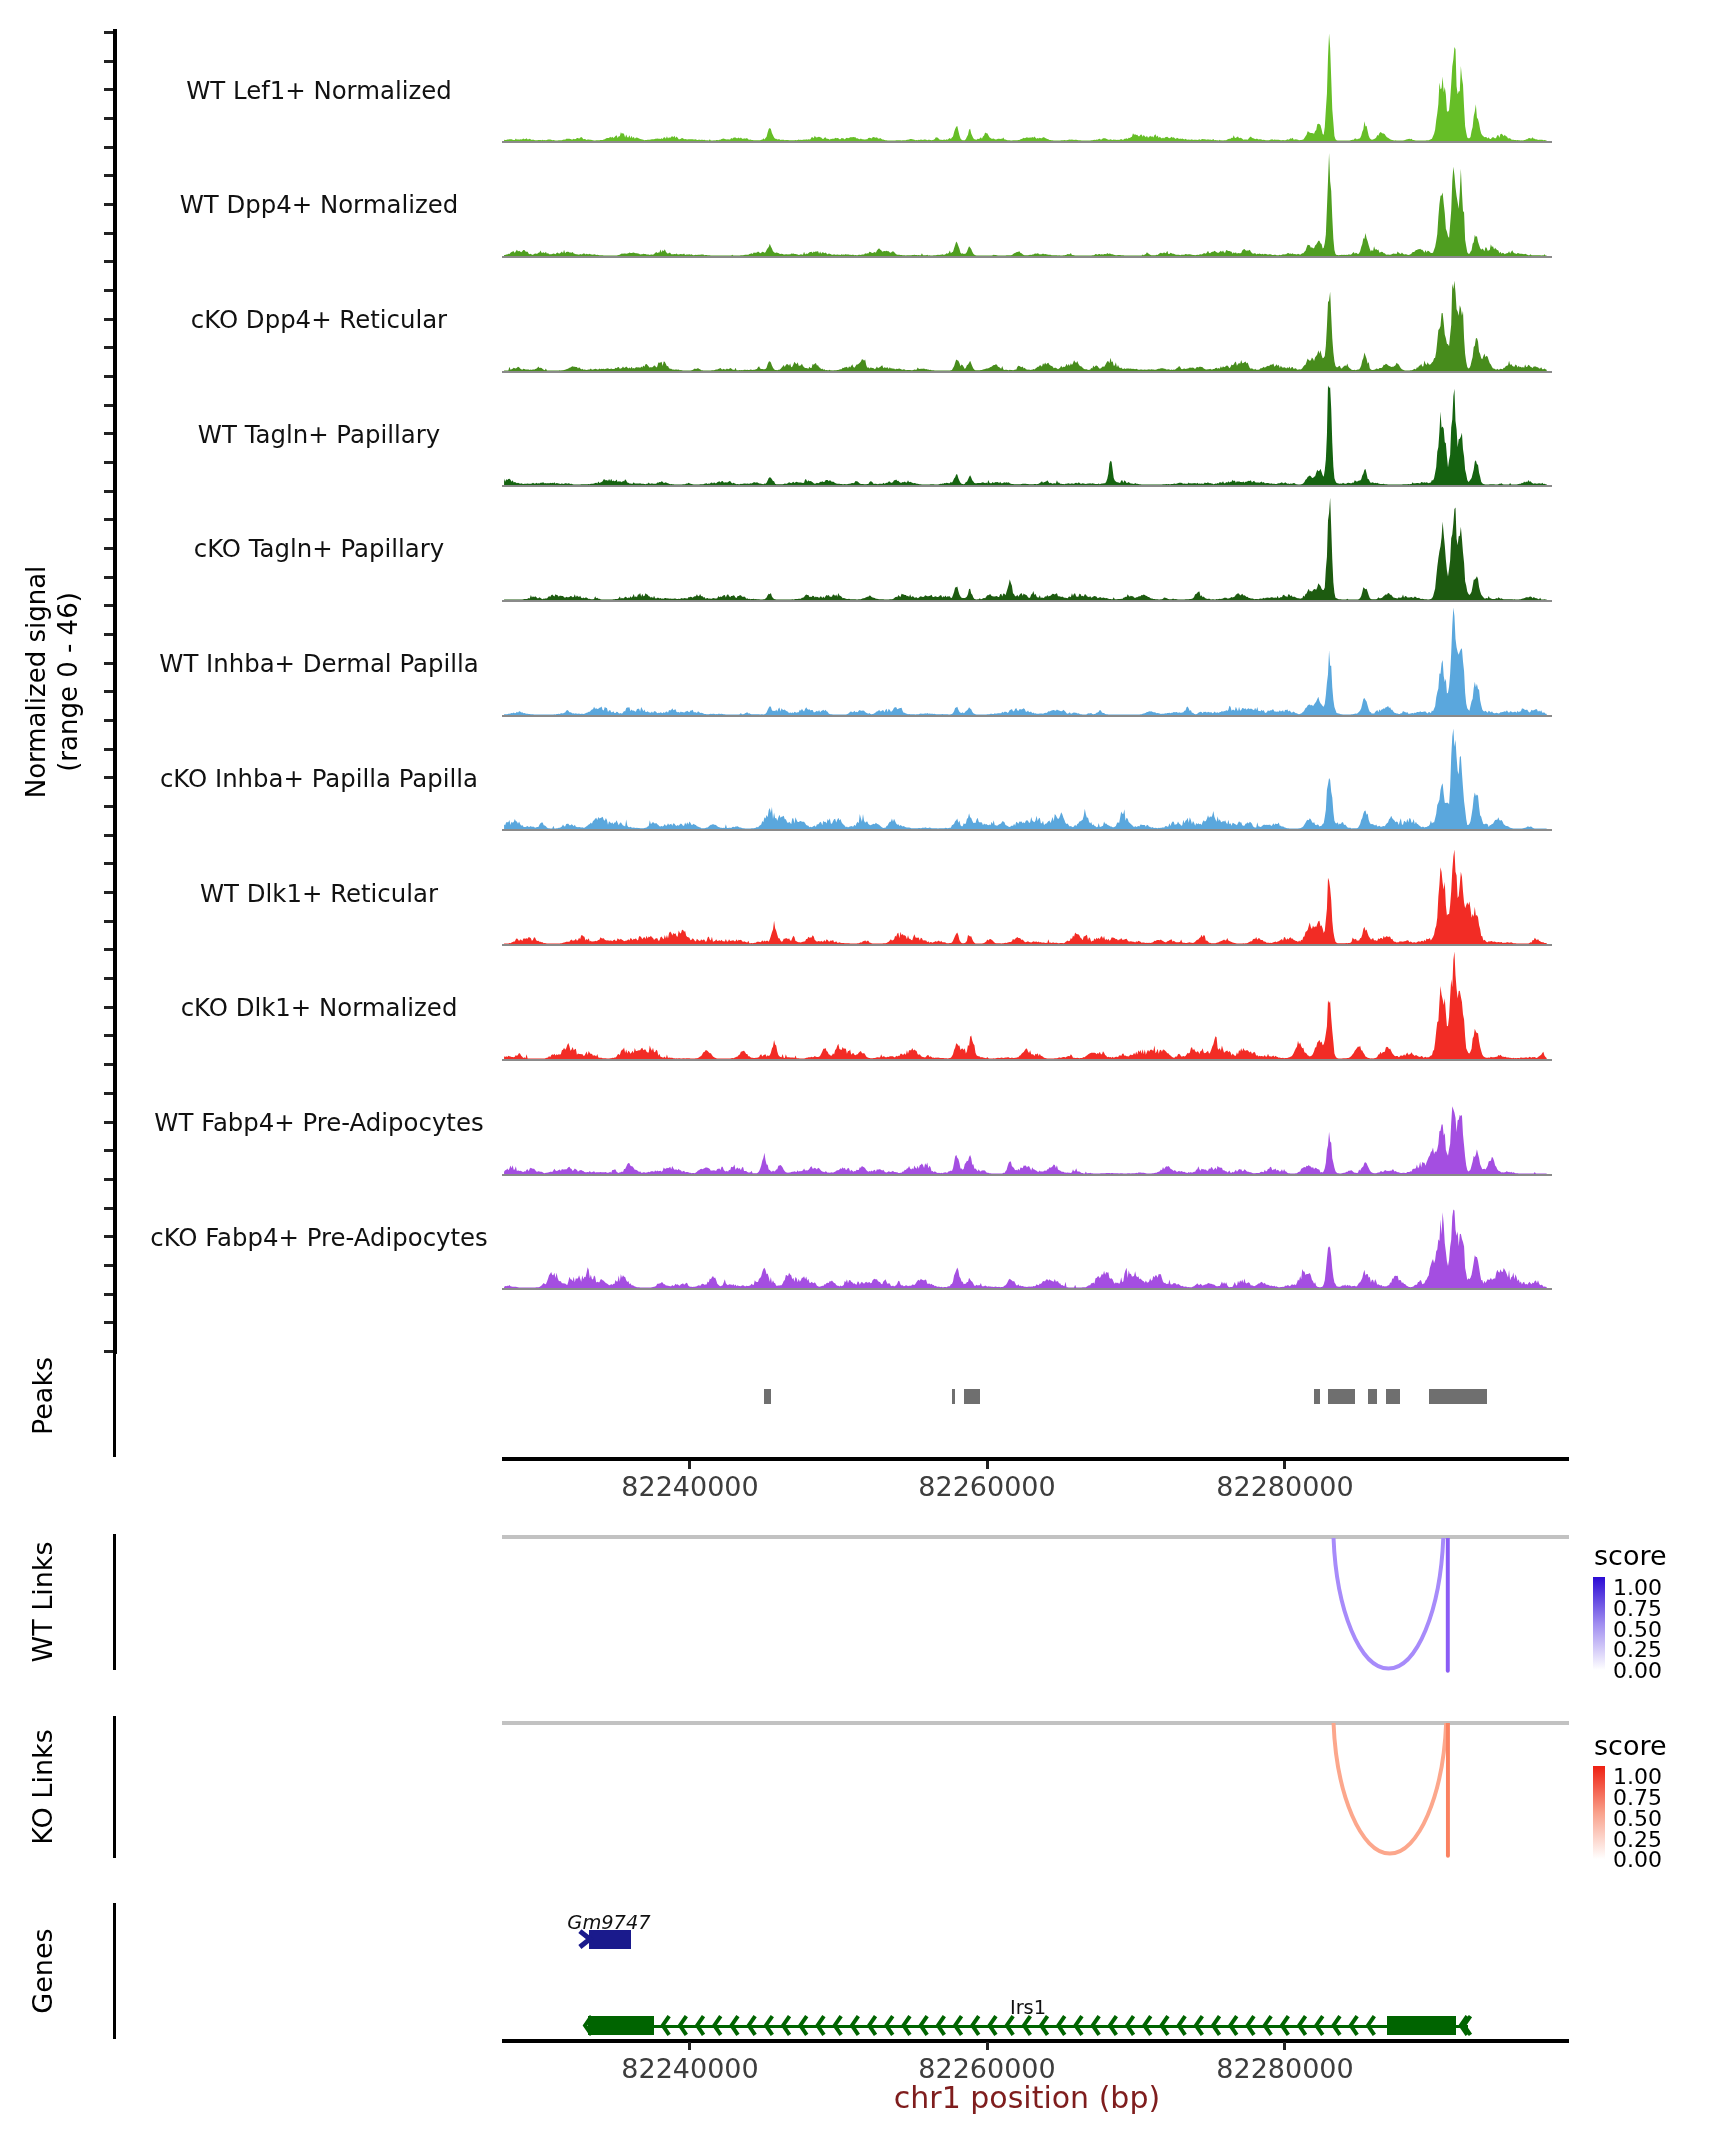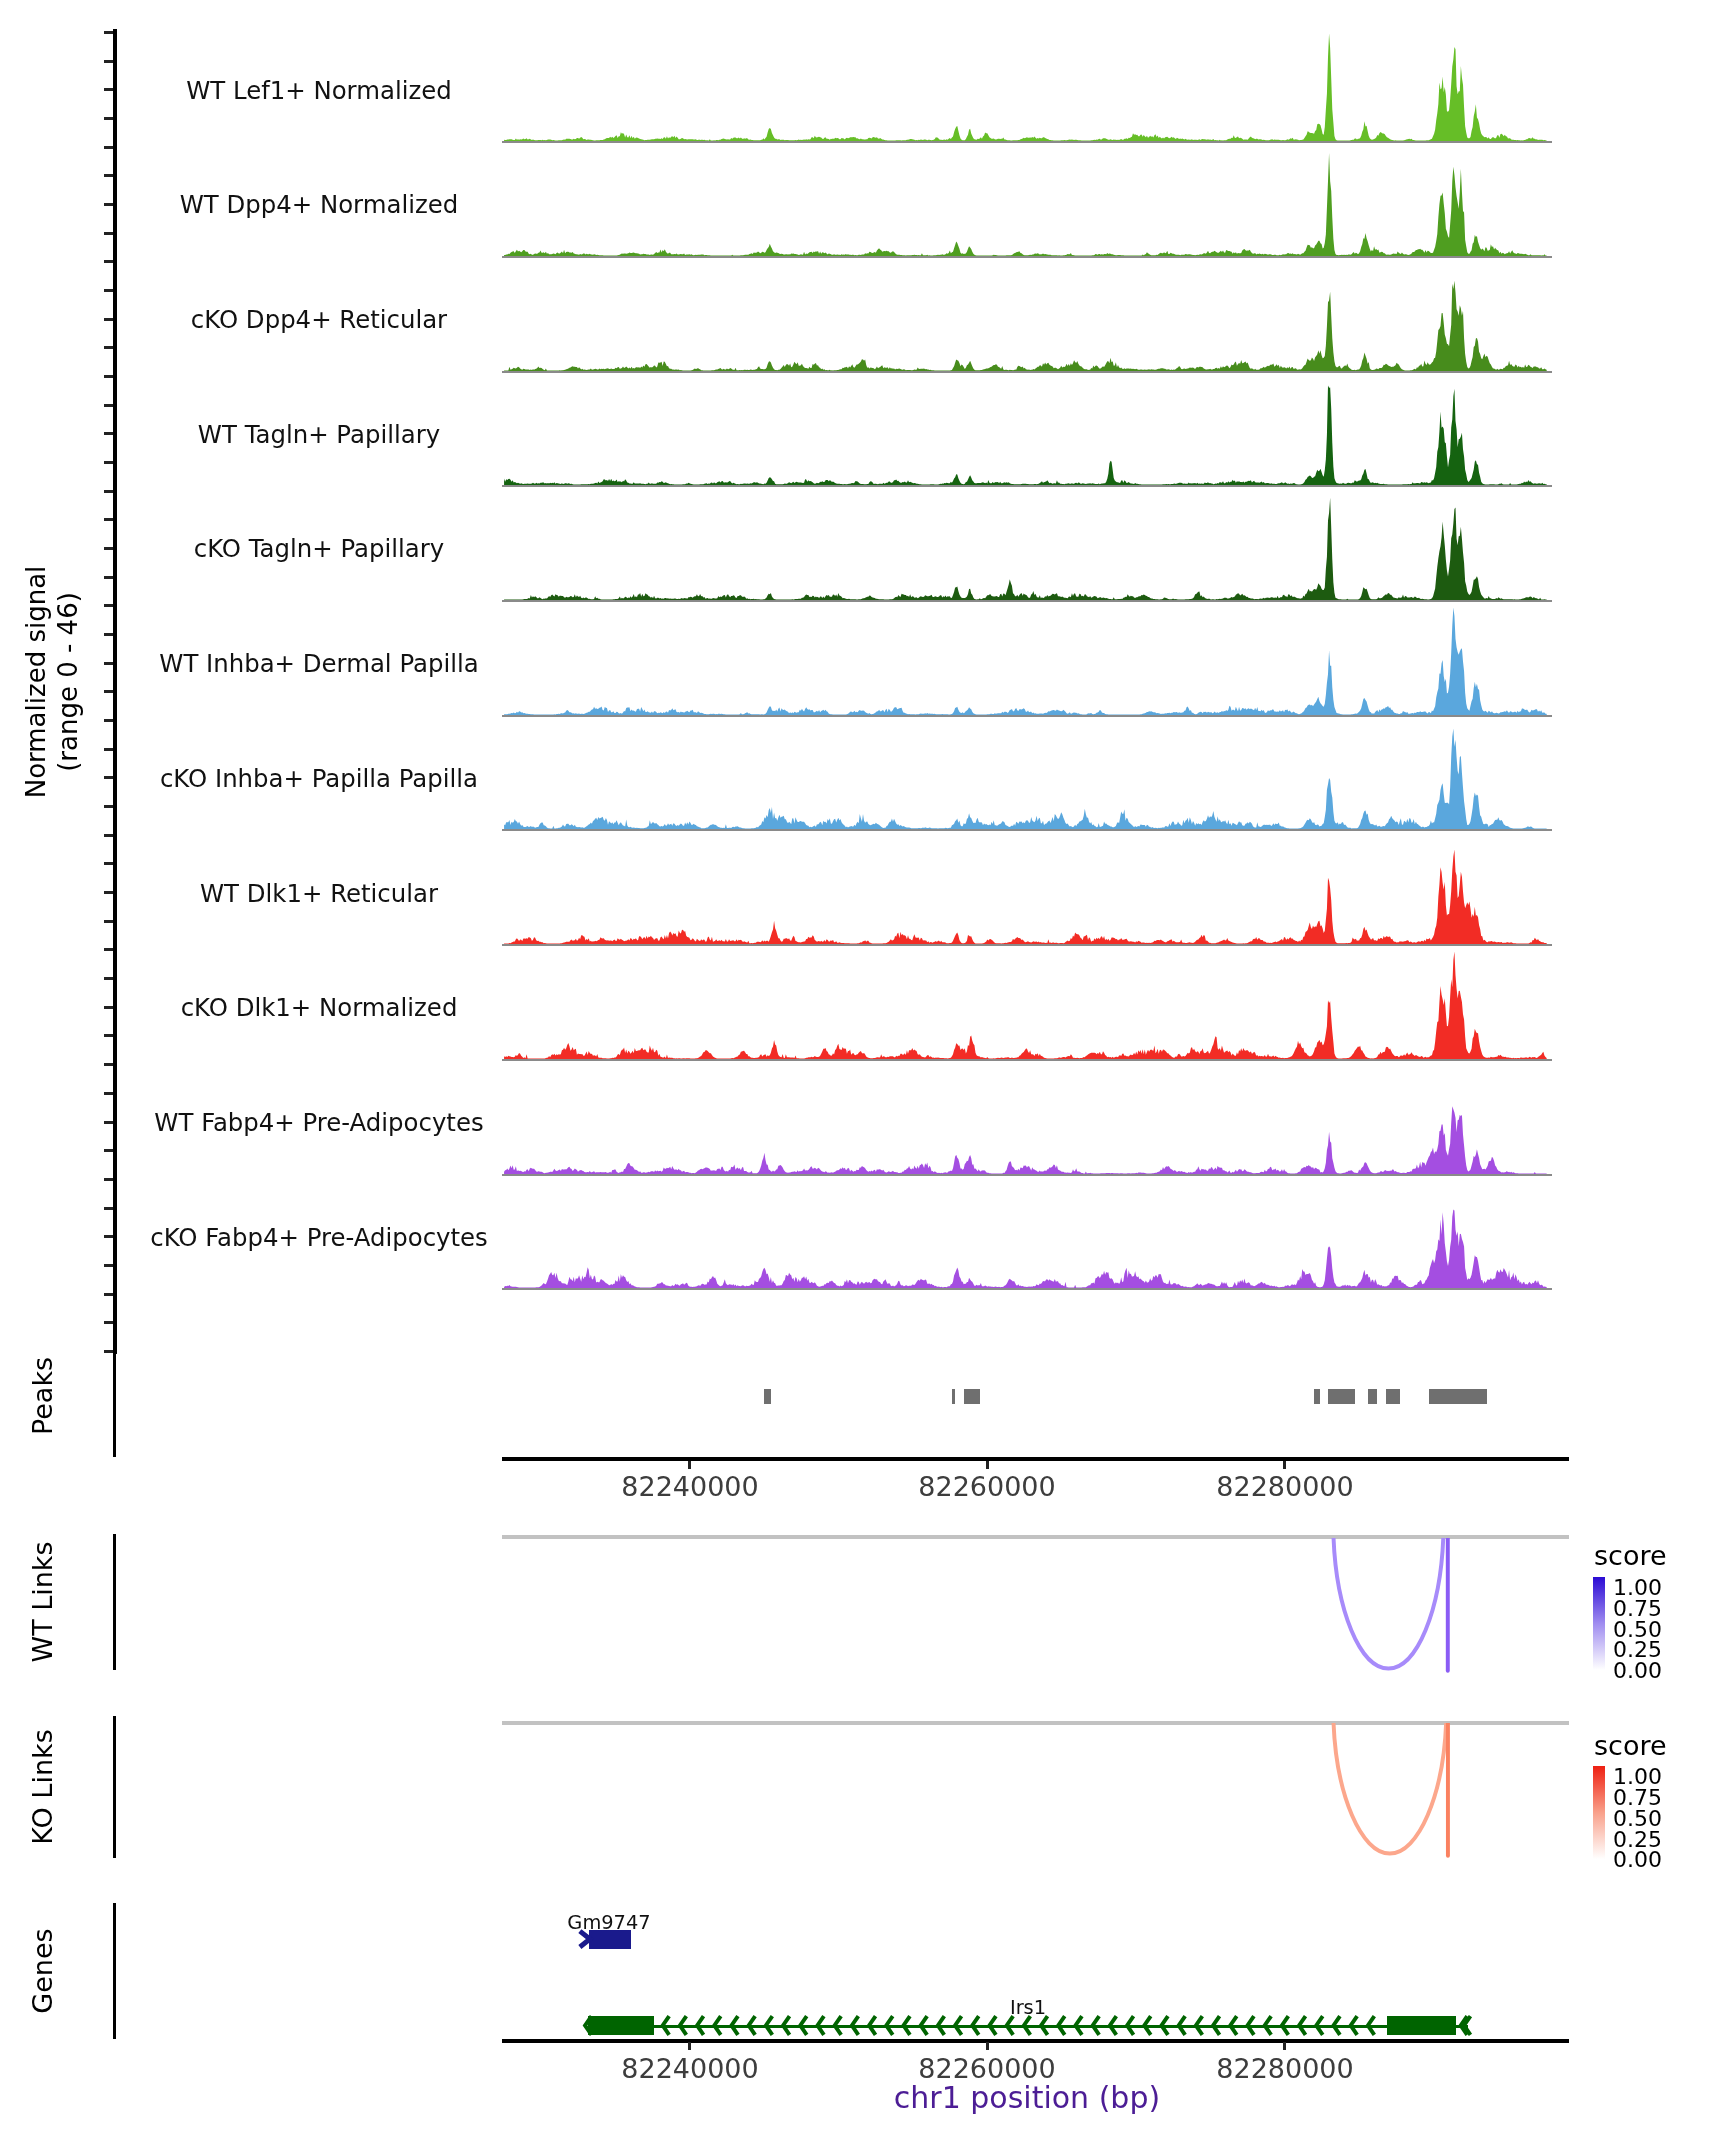--- a/index.html
+++ b/index.html
@@ -4,21 +4,21 @@
 <style>
   html,body{margin:0;padding:0;background:#fff;}
   #canvas{position:relative;width:1721px;height:2151px;background:#ffffff;overflow:hidden;
           font-family:"DejaVu Sans","Liberation Sans",sans-serif;}
   .abs{position:absolute;}
   .track-label{font-size:24.4px;color:#111;white-space:nowrap;transform:translate(-50%,-50%);}
   .rot-label{font-size:27px;color:#000;white-space:nowrap;transform:translate(-50%,-50%) rotate(-90deg);}
   .ylab{font-size:26px;color:#000;text-align:center;line-height:32px;white-space:nowrap;
         transform:translate(-50%,-50%) rotate(-90deg);}
   .tick-label{font-size:27px;color:#3d3d3d;white-space:nowrap;transform:translateX(-50%);}
-  .axis-title{font-size:30px;color:#4c1d95;white-space:nowrap;transform:translateX(-50%);}
+  .axis-title{font-size:30px;color:#7f1d1d;white-space:nowrap;transform:translateX(-50%);}
   .legend-title{font-size:27px;color:#000;white-space:nowrap;}
   .legend-tick{font-size:22px;color:#000;white-space:nowrap;}
   .gene-label{font-size:19.4px;color:#111;white-space:nowrap;transform:translateX(-50%);}
   svg{display:block;}
 </style>
 </head>
 <body>
 
 <div id="canvas">
   <div class="abs ylab" style="left:52px;top:682px;">
@@ -177,21 +177,21 @@
       </svg>
       <div class="abs legend-title" style="left: 1594px; top: 1730px;">score</div>
       <div class="abs " style="left: 1593px; top: 1766px; width: 12.2px; height: 93px; background: linear-gradient(rgb(238, 32, 18) 0%, rgb(249, 160, 138) 50%, rgb(255, 255, 255) 100%);"></div>
       <div class="abs legend-tick" style="left: 1613px; top: 1764px;">1.00</div>
       <div class="abs legend-tick" style="left: 1613px; top: 1785px;">0.75</div>
       <div class="abs legend-tick" style="left: 1613px; top: 1806px;">0.50</div>
       <div class="abs legend-tick" style="left: 1613px; top: 1827px;">0.25</div>
       <div class="abs legend-tick" style="left: 1613px; top: 1847px;">0.00</div>
       <div class="abs " style="left: 113px; top: 1903px; width: 2.9px; height: 136px; background: rgb(0, 0, 0);"></div>
       <div class="abs rot-label" style="left: 42px; top: 1971px;">Genes</div>
-      <div class="abs gene-label" style="left: 609px; top: 1911px;">Gm9747</div>
+      <div class="abs gene-label" style="left: 609px; top: 1911px; font-style: italic;">Gm9747</div>
       <div class="abs " style="left: 589px; top: 1930px; width: 42px; height: 19.4px; background: rgb(26, 26, 140);"></div>
       <svg width="21.5" height="21.5" style="position: absolute; left: 577px; top: 1929px;" viewBox="0 0 30 30">
         <polyline points="4,3 18,14 4,25" fill="none" stroke="#1A1A8C" stroke-width="7"></polyline>
       </svg>
       <div class="abs gene-label" style="left: 1028px; top: 1996px;">Irs1</div>
       <div class="abs " style="left: 588px; top: 2025px; width: 880px; height: 2.9px; background: rgb(0, 100, 0);"></div>
       <svg width="1075" height="24.4" style="position: absolute; left: 502px; top: 2014px;" viewBox="0 0 1500 34">
         <polyline points="124.85786975184055,3 115.85786975184055,16 124.85786975184055,29" fill="none" stroke="#006400" stroke-width="5.5"></polyline>
         <polyline points="233.19989198101143,3 224.19989198101143,16 233.19989198101143,29" fill="none" stroke="#006400" stroke-width="5.5"></polyline>
         <polyline points="257.19989198101143,3 248.19989198101143,16 257.19989198101143,29" fill="none" stroke="#006400" stroke-width="5.5"></polyline>

